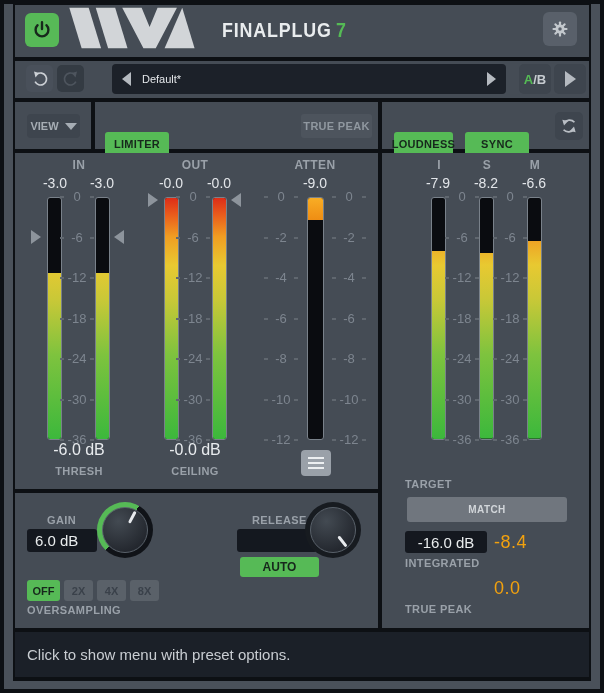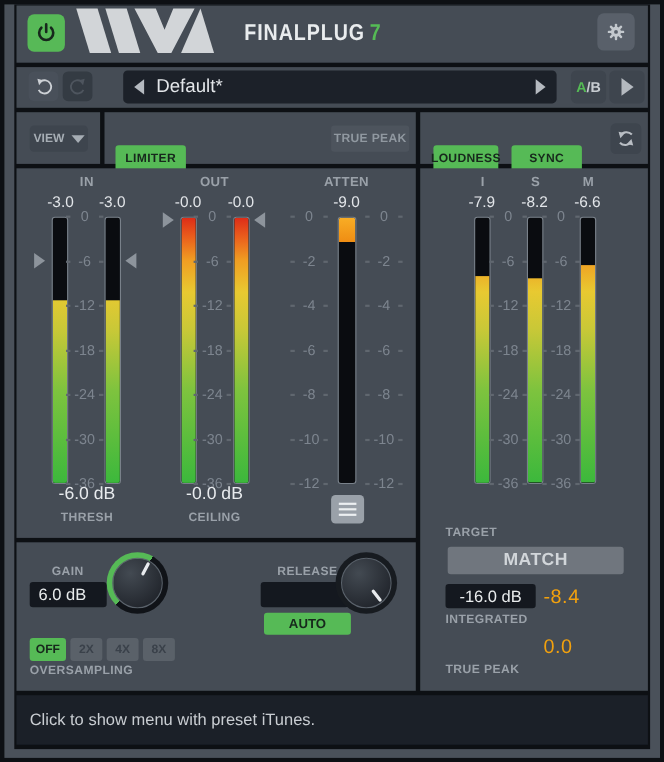--- a/index.html
+++ b/index.html
@@ -21,21 +21,21 @@
   
   #presetbar { left:15px; top:61px; width:574px; height:37px; }
   .sq-btn { position:absolute; top:4px; width:27px; height:27px; border-radius:5px; display:flex; align-items:center; justify-content:center; }
   .undo-btn { left:11px; background:#49505a; }
   .redo-btn { left:42px; background:#343b43; }
   .preset-field { position:absolute; left:97px; top:3px; width:394px; height:30px; background:#1c2129; border-radius:4px; display:flex; align-items:center; }
   .tri-left  { width:0; height:0; border-top:7px solid transparent; border-bottom:7px solid transparent; border-right:9px solid #b5bac0; }
   .tri-right { width:0; height:0; border-top:7px solid transparent; border-bottom:7px solid transparent; border-left:9px solid #b5bac0; }
   .preset-field .tri-left { position:absolute; left:10px; }
   .preset-field .tri-right { position:absolute; right:10px; }
-  .preset-name { position:absolute; left:30px; font-size:17px; color:#e4e7ea; }
+  .preset-name { position:absolute; left:30px; font-size:11px; color:#e4e7ea; }
   .ab-btn { position:absolute; left:504px; top:3px; width:32px; height:30px; background:#3e454e; border-radius:5px; display:flex; align-items:center; justify-content:center; font-size:13px; font-weight:bold; }
   .ab-btn .a { color:#55bb55; } .ab-btn .b { color:#c7ccd1; }
   .play-btn { position:absolute; left:539px; top:3px; width:32px; height:30px; background:#3e454e; border-radius:5px; display:flex; align-items:center; justify-content:center; }
   .play-btn .tri-right { border-top-width:8px; border-bottom-width:8px; border-left-width:11px; }
 
   
   #sec-view { left:15px; top:102px; width:76px; height:47px; }
   #sec-limiter { left:95px; top:102px; width:283px; height:47px; }
   #sec-loudness { left:382px; top:102px; width:207px; height:47px;padding-left:24px; }
   .view-btn { position:absolute; left:12px; top:12px; width:53px; height:24px; background:#3e454e; border-radius:4px; display:flex; align-items:center; justify-content:center; gap:6px; color:#a6adb4; font-size:11px; font-weight:bold; }
@@ -85,21 +85,21 @@
   .auto-btn { position:absolute; left:225px; top:64px; width:79px; height:20px; background:#56ba56; border-radius:3px; color:#17281c; font-size:12px; font-weight:bold; display:flex; align-items:center; justify-content:center; }
   .os-btn { position:absolute; top:87px; height:21px; border-radius:3px; font-size:11px; font-weight:bold; display:flex; align-items:center; justify-content:center; }
   .os-btn.on  { background:#56ba56; color:#17281c; }
   .os-btn.off { background:#5a6169; color:#3a414a; }
 
   
   .dropdown { position:absolute; left:23px; top:297px; width:160px; height:23px; background:#1c2129; border-radius:4px; display:flex; align-items:center; }
   .dropdown .tri-left  { position:absolute; left:7px;  border-top-width:6px; border-bottom-width:6px; border-right-width:8px; }
   .dropdown .tri-right { position:absolute; right:7px; border-top-width:6px; border-bottom-width:6px; border-left-width:8px; }
   .dd-text { position:absolute; left:26px; font-size:15px; color:#dfe3e6; }
-  .match-btn { position:absolute; left:25px; top:344px; width:160px; height:25px; background:#70767e; border-radius:3px; color:#d2d6da; font-size:16px; font-weight:bold; letter-spacing:.4px; display:flex; align-items:center; justify-content:center; }
+  .match-btn { position:absolute; left:25px; top:344px; width:160px; height:25px; background:#70767e; border-radius:3px; color:#d2d6da; font-size:10px; font-weight:bold; letter-spacing:.4px; display:flex; align-items:center; justify-content:center; }
   .val-input { position:absolute; left:23px; width:82px; height:22px; background:#14181f; border-radius:3px; color:#e9eced; font-size:15px; display:flex; align-items:center; justify-content:center; }
   .orange { position:absolute; left:112px; width:70px; font-size:18px; color:#f2a10e; letter-spacing:.5px; }
   .slabel { position:absolute; left:23px; font-size:11px; font-weight:bold; color:#9aa1a9; letter-spacing:.4px; }
 
   
   #statusbar { left:15px; top:632px; width:574px; height:45px; background:#1b2028; display:flex; align-items:center; padding-left:12px; font-size:15px; color:#c9cdd2; }
 </style>
 </head>
 <body>
 
@@ -323,15 +323,15 @@
     <div class="slabel" style="top:325px">TARGET</div>
     <div class="match-btn">MATCH</div>
     <div class="val-input" style="top:378px">-16.0 dB</div>
     <div class="orange" style="top:379px">-8.4</div>
     <div class="slabel" style="top:404px">INTEGRATED</div>
     <div class="orange" style="top:425px">0.0</div>
     <div class="slabel" style="top:450px">TRUE PEAK</div>
   </div>
 
   <div class="panel" id="statusbar">
-    <span>Click to show menu with preset iTunes.</span>
+    <span>Click to show menu with preset options.</span>
   </div>
 </div>
 
 </body></html>

